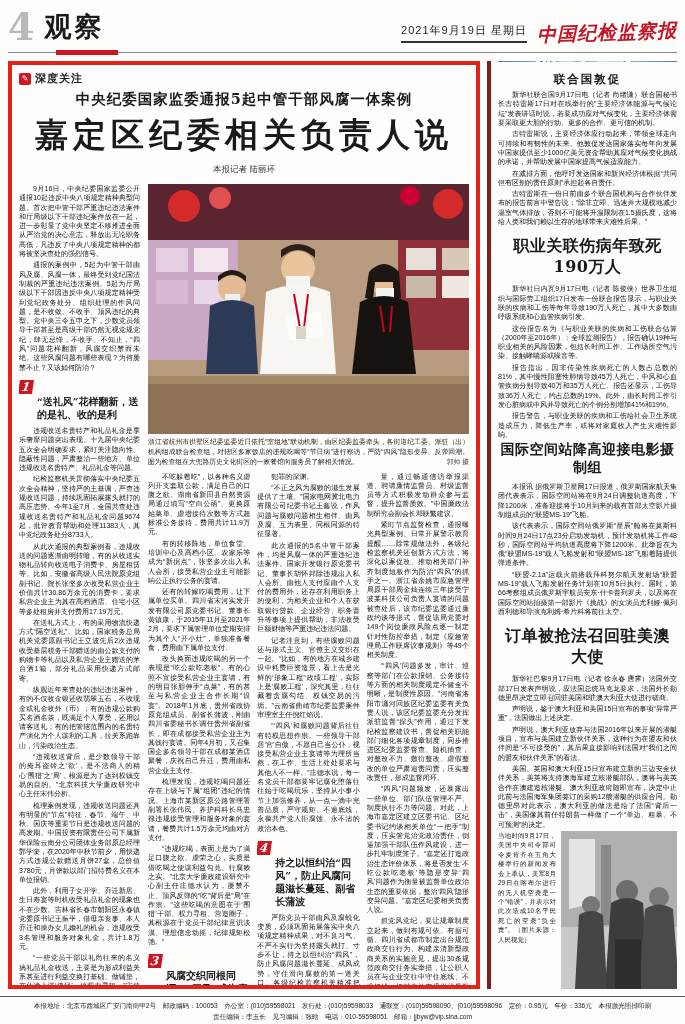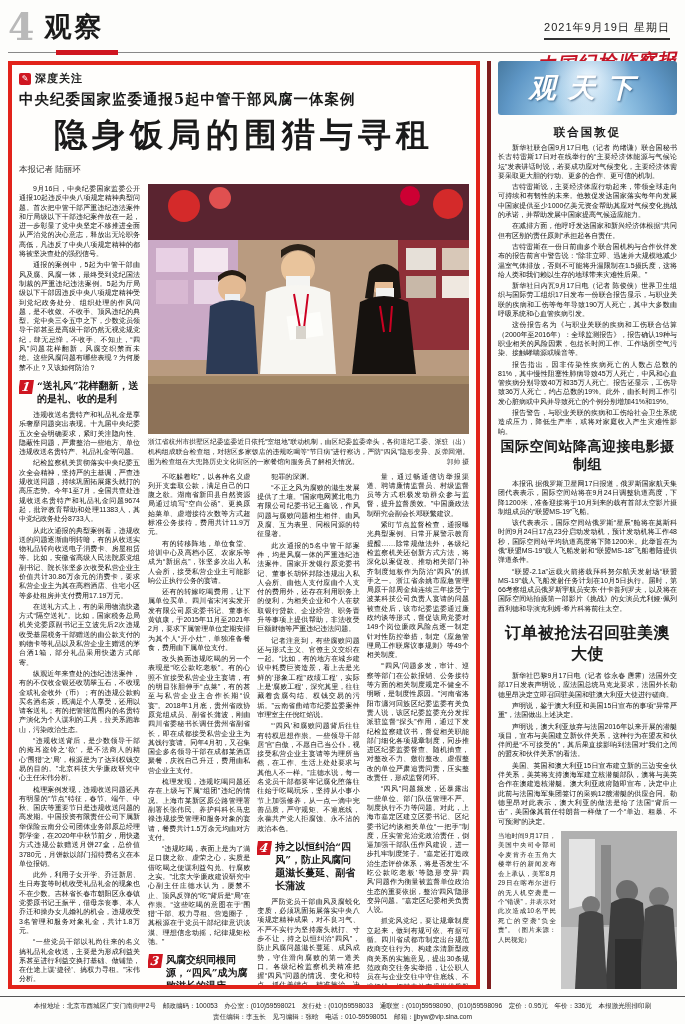--- a/index.html
+++ b/index.html
@@ -5,56 +5,56 @@
   html,body{margin:0;padding:0;background:#e9e7e2;}
   .page{position:relative;width:685px;height:1024px;background:#fdfdfb;margin:0 auto;
         font-family:"Liberation Sans","DejaVu Sans",sans-serif;color:#1a1a1a;
         box-sizing:border-box;padding:6px 8px 0 8px;overflow:hidden;}
   
   .hdr{position:relative;height:46px;border-bottom:1px solid #888;}
   .hdr-left{position:absolute;left:0;top:2px;display:flex;align-items:flex-end;}
   .pagenum{font-size:38px;line-height:38px;color:#b9b9b9;font-weight:bold;font-family:"DejaVu Serif",serif;margin-right:10px;}
   .section{font-size:27px;line-height:34px;font-weight:bold;letter-spacing:3px;font-family:Liberation Mono, monospace;}
   .red-underline{position:absolute;left:48px;top:44px;width:62px;height:5px;background:#cf1620;}
-  .hdr-right{position:absolute;right:0;top:14px;display:flex;align-items:center;gap:10px;flex-direction:column;}
+  .hdr-right{position:absolute;right:0;top:14px;display:flex;align-items:center;gap:10px;}
   .date{font-size:11px;color:#222;letter-spacing:1px;border-bottom:2px solid #333;padding-bottom:3px;}
   .masthead{font-size:19px;font-weight:bold;font-style:italic;color:#c41425;
             font-family:"DejaVu Serif","Liberation Serif",serif;letter-spacing:1px;transform:rotate(-2deg);}
   
   .content{display:flex;margin-top:8px;}
   .article-box{width:472px;min-width:472px;border:4px solid #e2231a;box-sizing:border-box;
                padding:5px 7px;height:928px;overflow:hidden;background:#fffefc;}
   .sidebar{flex:1;margin-left:7px;border-left:4px solid #7f1d1d;padding-left:7px;height:928px;
            overflow:hidden;display:flex;flex-direction:column;}
   
   .tagrow{display:flex;align-items:center;gap:4px;margin:1px 0 4px 0;}
   .tag-icon{width:12px;height:12px;background:#cf1620;color:#fff;font-size:8px;line-height:12px;
             text-align:center;border-radius:2px;}
   .tag-label{font-size:11px;font-weight:bold;letter-spacing:1px;}
-  .kicker{font-size:14.5px;font-weight:bold;letter-spacing:1px;
+  .kicker{text-align:center;font-size:14.5px;font-weight:bold;letter-spacing:1px;
           font-family:"DejaVu Serif",serif;margin:2px 0 4px;}
   .title{text-align:center;font-size:33px;font-weight:bold;letter-spacing:5px;
          font-family:"DejaVu Serif","Liberation Serif",serif;margin:2px 0 6px;}
-  .byline{font-size:8.5px;color:#333;margin-bottom:8px;}
+  .byline{text-align:center;font-size:8.5px;color:#333;margin-bottom:8px;}
   
   .cols{display:flex;gap:8px;height:806px;overflow:hidden;}
   .col-left{width:121px;min-width:121px;overflow:hidden;}
   .right-region{flex:1;display:flex;flex-direction:column;overflow:hidden;}
   .photo{width:100%;height:250px;overflow:hidden;background:#b3957c;}
   .photo svg{display:block;}
   .caption{font-size:6.8px;line-height:1.45;color:#222;text-align:justify;margin:3px 0 5px;}
   .credit{float:right;color:#444;}
   .threecols{display:flex;gap:7px;flex:1;overflow:hidden;}
   .tcol{flex:1;overflow:hidden;}
   .para{font-size:7px;line-height:1.33;text-align:justify;text-indent:2em;margin:0 0 2px 0;color:#111;}
   .subhead{display:flex;align-items:flex-start;gap:4px;margin:7px 0 5px;font-family:"DejaVu Serif",serif;}
   .subnum{background:#cf1620;color:#fff;min-width:14px;height:14px;font-size:12px;font-weight:bold;
           font-style:italic;display:flex;align-items:center;justify-content:center;
           transform:skewX(-8deg);flex:none;margin-top:1px;}
-  .subtext{font-size:10px;font-weight:bold;line-height:1.3;}
+  .subtext{font-size:10px;font-weight:bold;line-height:1.3;margin-top:16px;}
   
   .banner{height:54px;border-radius:3px;margin-bottom:8px;position:relative;overflow:hidden;
           background:radial-gradient(circle at 50% 120%, #cfe6f5 0%, #8fc0e2 40%, #5f97c6 75%, #47799f 100%);
           display:flex;align-items:center;justify-content:center;}
   .banner::before{content:"";position:absolute;left:50%;top:-28px;width:90px;height:90px;margin-left:-45px;
           border-radius:50%;background:radial-gradient(circle,#eaf5fd 0%,rgba(255,255,255,.15) 60%,transparent 70%);}
   .banner-text{position:relative;color:#fff;font-size:27px;font-weight:bold;font-style:italic;
           letter-spacing:12px;font-family:"DejaVu Serif",serif;text-shadow:1px 1px 2px rgba(0,40,80,.55);}
   .sb-kicker{text-align:center;font-size:11.5px;font-weight:bold;letter-spacing:2px;margin:2px 0 3px;}
   .sb-title{text-align:center;font-size:14px;font-weight:bold;font-family:"DejaVu Serif",serif;
@@ -88,21 +88,21 @@
   </div>
 
   <div class="content">
 
     <div class="article-box">
       <div class="tagrow">
         <span class="tag-icon">✎</span>
         <span class="tag-label">深度关注</span>
       </div>
       <div class="kicker">中央纪委国家监委通报5起中管干部风腐一体案例</div>
-      <div class="title">隐身饭局的围猎与寻租</div>
+      <div class="title">嘉定区纪委相关负责人说</div>
       <div class="byline">本报记者 陆丽环</div>
 
       <div class="cols">
         <div class="col-left">
             <p class="para">9月16日，中央纪委国家监委公开通报10起违反中央八项规定精神典型问题。首次把中管干部严重违纪违法案件和厅局级以下干部违纪案件放在一起，进一步彰显了党中央坚定不移推进全面从严治党的决心意志，释放出无论职务高低，凡违反了中央八项规定精神的都将被坚决查处的强烈信号。</p>
             <p class="para">通报的案例中，5起为中管干部由风及腐、风腐一体，最终受到党纪国法制裁的严重违纪违法案例。5起为厅局级以下干部因违反中央八项规定精神受到党纪政务处分、组织处理的作风问题，是不收敛、不收手、顶风违纪的典型。党中央三令五申之下，少数党员领导干部甚至是高级干部仍然无视党规党纪，肆无忌惮，不收手、不知止，“四风”问题花样翻新，风腐交织禁而未绝。这些风腐问题有哪些表现？为何屡禁不止？又该如何防治？</p>
             <div class="subhead">
               <span class="subnum">1</span>
               <span class="subtext">“送礼风”花样翻新，送的是礼、收的是利</span>
             </div>
@@ -211,20 +211,21 @@
         <div class="sb-kicker">联合国敦促</div>
         <div class="sb-body">
             <p class="para">新华社联合国9月17日电（记者 尚绪谦）联合国秘书长古特雷斯17日对在线举行的“主要经济体能源与气候论坛”发表讲话时说，若要成功应对气候变化，主要经济体需要采取更大胆的行动、更多的合作、更可信的机制。</p>
             <p class="para">古特雷斯说，主要经济体应行动起来，带领全球走向可持续和有韧性的未来。他敦促发达国家落实每年向发展中国家提供至少1000亿美元资金帮助其应对气候变化挑战的承诺，并帮助发展中国家提高气候适应能力。</p>
             <p class="para">在减排方面，他呼吁发达国家和新兴经济体根据“共同但有区别的责任原则”承担起各自责任。</p>
             <p class="para">古特雷斯在一份日前由多个联合国机构与合作伙伴发布的报告前言中警告说：“除非立即、迅速并大规模地减少温室气体排放，否则不可能将升温限制在1.5摄氏度，这将给人类和我们赖以生存的地球带来灾难性后果。”</p>
           </div>
       </div>
 
       <div>
+        <div class="sb-title big">职业关联伤病年致死190万人</div>
         <div class="sb-body">
             <p class="para">新华社日内瓦9月17日电（记者 陈俊侠）世界卫生组织与国际劳工组织17日发布一份联合报告显示，与职业关联的疾病和工伤等每年导致190万人死亡，其中大多数由呼吸系统和心血管疾病引发。</p>
             <p class="para">这份报告名为《与职业关联的疾病和工伤联合估算（2000年至2016年）：全球监测报告》，报告确认19种与职业相关的风险因素，包括长时间工作、工作场所空气污染、接触哮喘源或噪音等。</p>
             <p class="para">报告指出，因非传染性疾病死亡的人数占总数的81%，其中慢性阻塞性肺病导致45万人死亡，中风和心血管疾病分别导致40万和35万人死亡。报告还显示，工伤导致36万人死亡，约占总数的19%。此外，由长时间工作引发心脏病或中风并导致死亡的个例分别增加41%和19%。</p>
             <p class="para">报告警告，与职业关联的疾病和工伤给社会卫生系统造成压力，降低生产率，或将对家庭收入产生灾难性影响。</p>
           </div>
       </div>
 
       <div>
         <div class="sb-title">国际空间站降高迎接电影摄制组</div>

